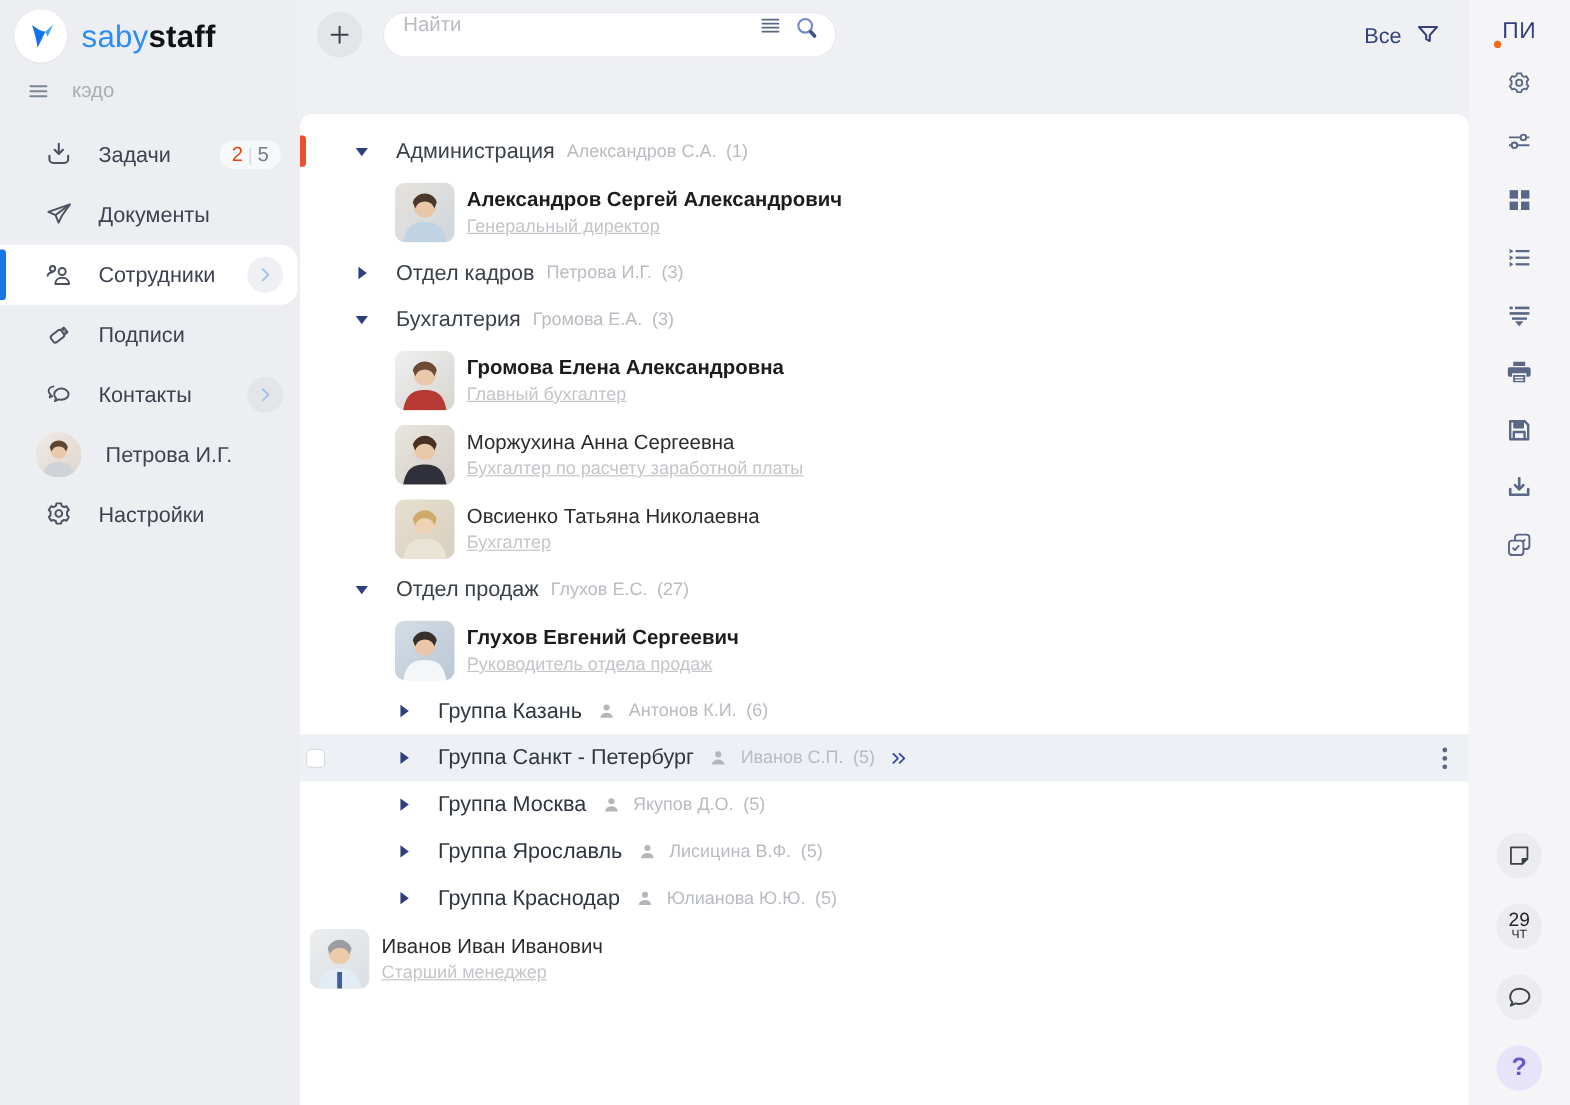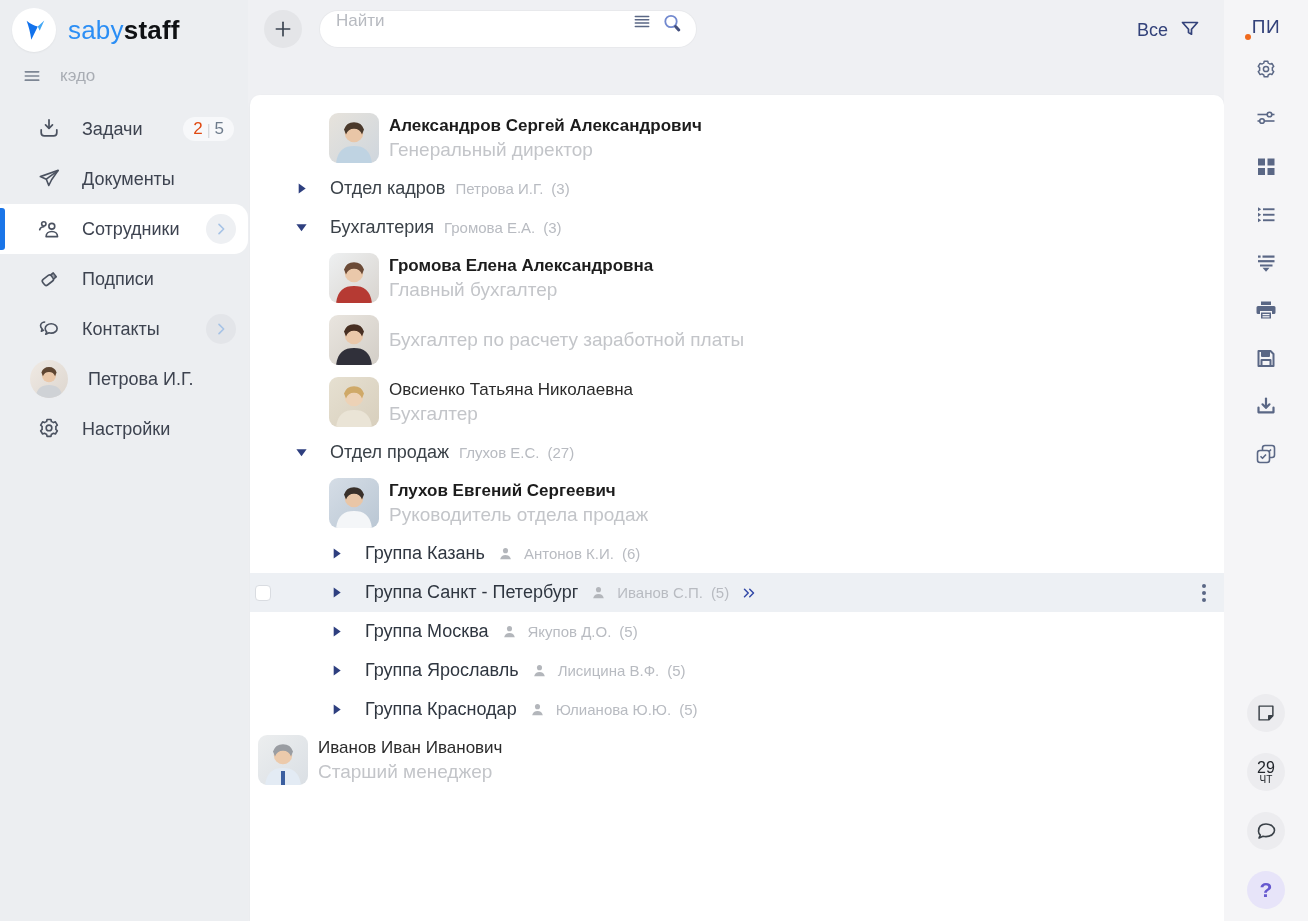--- a/index.html
+++ b/index.html
@@ -56,21 +56,21 @@
   .marker { position:absolute; left:0; top:6px; width:5px; height:26px; background:#e8502e; border-radius:0 3px 3px 0; }
   .pad-dept { padding-left:45px; }
   .pad-group { padding-left:80px; }
   .pad-emp1 { padding-left:79px; }
   .pad-emp0 { padding-left:8px; }
   .avatar { width:50px; height:50px; border-radius:9px; overflow:hidden; flex:0 0 50px; }
   .avatar svg { display:block; }
   .emp-text { margin-left:10px; display:flex; flex-direction:column; justify-content:center; gap:3px; }
   .emp-name { font-size:17px; color:#2b2b2b; cursor:pointer; }
   .emp-name.bold { font-weight:700; color:#1c1c1c; }
-  .emp-role { font-size:19px; color:#c3c5c9; }
+  .emp-role { font-size:15px; color:#c3c5c9;text-decoration:underline; }
   .person-ic { color:#b3b6bb; margin-left:12px; display:flex; }
   .trow.highlight { background:#edf0f4; }
   .row-check { position:absolute; left:5px; top:50%; transform:translateY(-50%); width:16px; height:16px; border-radius:4px; background:#fff; border:1px solid #d9dce1; cursor:pointer; }
   .dbl-chev { color:#3349a8; margin-left:10px; display:flex; cursor:pointer; }
   .kebab { position:absolute; right:18px; top:50%; transform:translateY(-50%); display:flex; flex-direction:column; gap:3px; cursor:pointer; }
   .kebab i { width:4px; height:4px; border-radius:50%; background:#5a6785; }
 
   
   .rail { position:absolute; right:0; top:0; width:84px; height:100%; background:#f5f5f7; display:flex; flex-direction:column; align-items:center; z-index:5; }
   .user-chip { margin-top:16px; height:28px; display:flex; align-items:flex-start; font-size:19px; font-weight:500; color:#33427a; position:relative; cursor:pointer; letter-spacing:.5px; }
@@ -233,20 +233,31 @@
       <span class="funnel-btn">
         <svg width="24" height="24" viewBox="0 0 24 24" fill="none" stroke="currentColor" stroke-width="1.7" stroke-linejoin="round">
             <path d="M4.5 5.5h15l-6 6.8v4.9l-3-1.6v-3.3z"></path>
           </svg>
       </span>
     </div>
   </div>
 
   <div class="panel">
     <div id="tree">
+        <div class="trow dept pad-dept">
+          <span class="marker"></span>
+          <span class="tri">
+            <svg width="13" height="13" viewBox="0 0 14 14">
+              <path d="M1.5 3.5h11L7 11z" fill="#2e3f7f"></path>
+            </svg>
+          </span>
+          <span class="dept-name">Администрация</span>
+          <span class="mgr">Александров С.А.</span>
+          <span class="cnt">(1)</span>
+        </div>
         <div class="trow emp pad-emp1">
           <span class="avatar">
             <svg width="50" height="50" viewBox="0 0 50 50">
               <defs>
                 <linearGradient id="gm150" x1="0" y1="0" x2="1" y2="1">
                   <stop offset="0" stop-color="#e7e3dc"></stop>
                   <stop offset="1" stop-color="#cfd6dd"></stop>
                 </linearGradient>
               </defs>
               <rect width="50" height="50" fill="url(#gm150)"></rect>
@@ -309,20 +320,21 @@
                   <stop offset="1" stop-color="#d3cec7"></stop>
                 </linearGradient>
               </defs>
               <rect width="50" height="50" fill="url(#gf250)"></rect>
               <circle cx="25" cy="20" r="9.25" fill="#eac8aa"></circle>
               <path d="M15 16.5 a10.5 10.5 0 0 1 20 0 l-2 5 a8.5 8.5 0 0 0-16 0 z" fill="#472f22"></path>
               <path d="M7.000000000000001 50 c2-13 8-17 18-17 s16 4 18 17 z" fill="#30303a"></path>
             </svg>
           </span>
           <span class="emp-text">
+            <span class="emp-name">Моржухина Анна Сергеевна</span>
             <span class="emp-role">Бухгалтер по расчету заработной платы</span>
           </span>
         </div>
         <div class="trow emp pad-emp1">
           <span class="avatar">
             <svg width="50" height="50" viewBox="0 0 50 50">
               <defs>
                 <linearGradient id="gf350" x1="0" y1="0" x2="1" y2="1">
                   <stop offset="0" stop-color="#e6e0d1"></stop>
                   <stop offset="1" stop-color="#d8cfbd"></stop>

